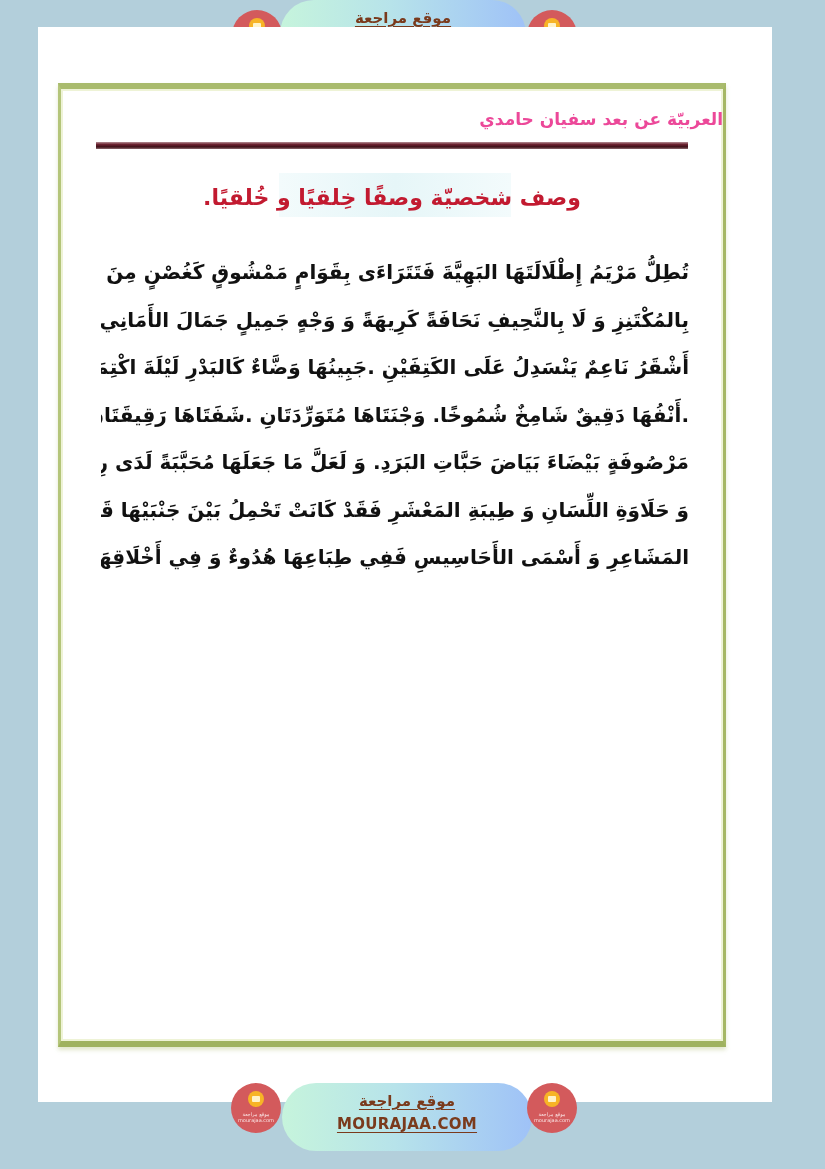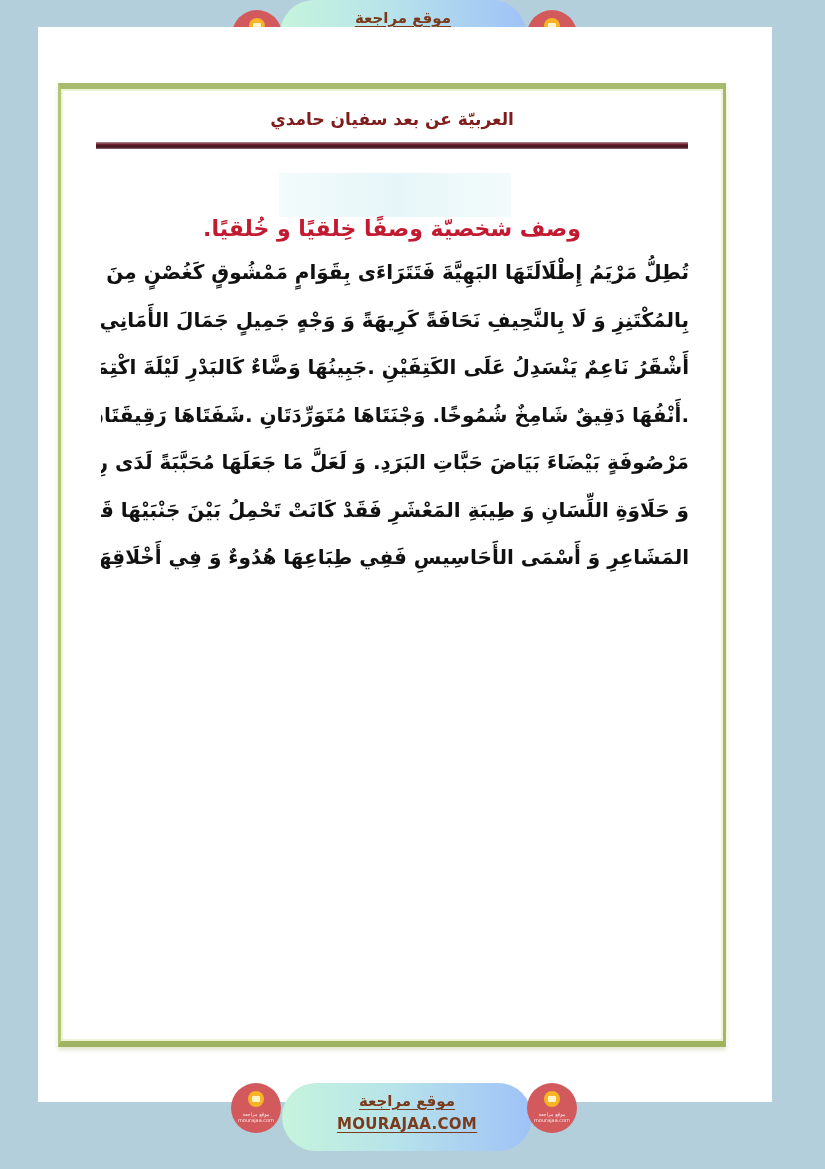--- a/index.html
+++ b/index.html
@@ -16,41 +16,40 @@
       position: absolute; left: 58px; top: 83px; width: 668px; height: 964px;
       box-sizing: border-box;
       border-top: 6px solid #a9bb6d;
       border-left: 3px solid #b4c57a;
       border-right: 3px solid #a5b764;
       border-bottom: 6px solid #9fb25f;
       box-shadow: inset 0 0 0 2px #eef3d6, 0 3px 4px rgba(170,185,110,0.35);
       background: #ffffff;
     }
     .doc-header {
-      position: absolute; left: 0; right: 0; top: 20px; text-align: center;
+      position: absolute; left: 0; right: 0; top: 20px; text-align: right;
       direction: rtl;
       font-family: "DejaVu Sans", sans-serif; font-weight: bold; font-size: 17px;
-      color: #7f1d1d;
+      color: #ec4899;
       letter-spacing: -0.5px;
     }
     .rule {
       position: absolute; left: 35px; right: 35px; top: 53px; height: 7px;
       background: linear-gradient(#b58f95 0%, #6b2230 35%, #3e1018 70%, #8e6a6f 100%);
     }
     .subtitle-box {
       position: absolute; left: 218px; top: 84px; width: 232px; height: 44px;
       background: linear-gradient(90deg, #f3fbfc, #e6f6f8, #f3fbfc);
     }
     .subtitle {
       position: absolute; left: 0; right: 0; top: 96px; text-align: center;
       direction: rtl;
       font-family: "DejaVu Sans", sans-serif; font-weight: bold; font-size: 22px;
       color: #c21a30;
       letter-spacing: -0.8px;
-      margin-top: 31px;
     }
     .body-text {
       position: absolute; left: 40px; right: 34px; top: 160px;
       direction: rtl; text-align: justify;
       font-family: "DejaVu Sans", sans-serif; font-weight: bold;
       font-size: 20px; line-height: 47.5px;
       color: #111111;
       letter-spacing: -0.6px;
     }
     .body-text .line { display: block; text-align: justify; text-align-last: justify; white-space: nowrap; overflow: hidden; }

